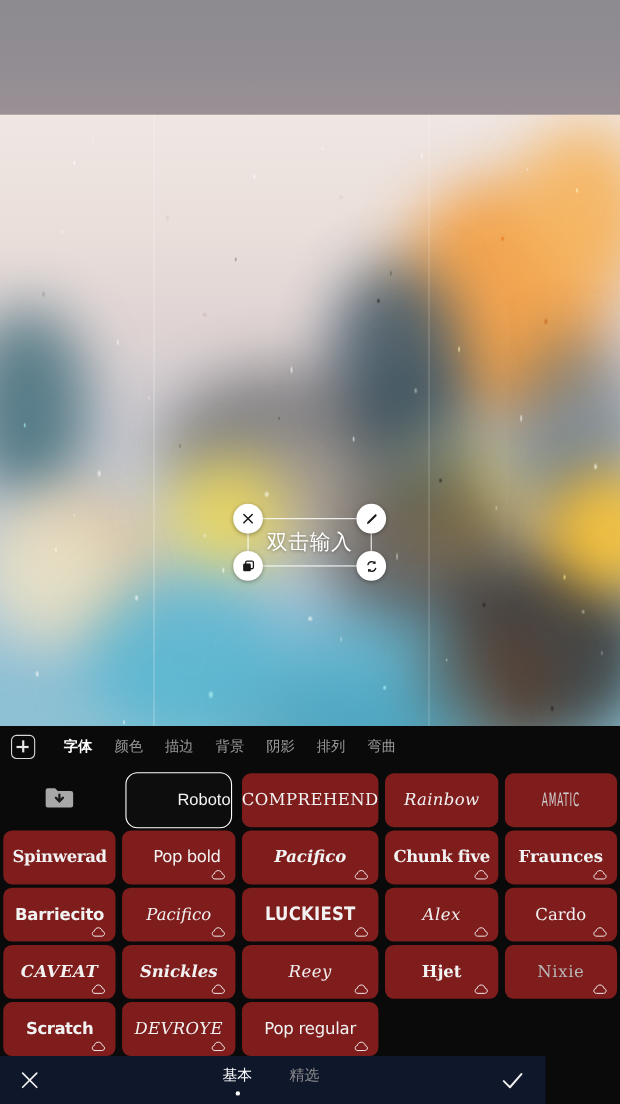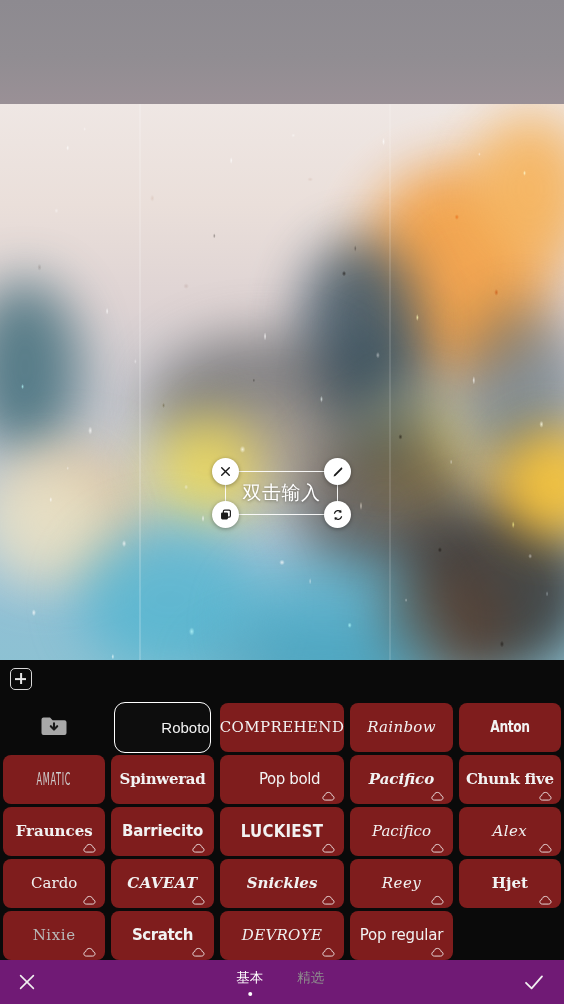--- a/index.html
+++ b/index.html
@@ -237,22 +237,22 @@
   .f-snickles { font-family: "DejaVu Serif", serif; font-style: italic; font-weight: bold; font-size: 16px; }
   .f-reey     { font-family: "DejaVu Serif", serif; font-style: italic; font-size: 19px; letter-spacing: .5px; }
   .f-hjet     { font-family: "DejaVu Serif", serif; font-weight: bold; font-size: 15px; }
   .f-nixie    { font-family: "DejaVu Serif", serif; font-size: 16px; color: #b9b9b9 !important; letter-spacing: .6px; }
   .f-scratch  { font-family: "DejaVu Sans", sans-serif; font-weight: bold; font-size: 15px; letter-spacing: -.4px; }
   .f-devroye  { font-family: "DejaVu Serif", serif; font-style: italic; font-size: 13px; letter-spacing: .3px; }
   .f-popreg   { font-family: "DejaVu Sans", sans-serif; font-size: 13px; letter-spacing: -.2px; }
 
   
   .bottombar {
-    position: absolute; left: 0; bottom: 0; width: 564px; height: 44px;
-    display: flex; align-items: center; background: #701a75;
+    position: absolute; left: 0; bottom: 0; width: 496px; height: 44px;
+    display: flex; align-items: center; background: #0f172a;
   }
   .bb-close { position: absolute; left: 16px; top: 50%; transform: translateY(-50%); width: 22px; height: 22px; }
   .bb-done  { position: absolute; right: 18px; top: 50%; transform: translateY(-50%); width: 24px; height: 24px; }
   .bb-center { position: absolute; left: 50%; transform: translateX(-52%); display: flex; gap: 34px; align-items: center; }
   .bb-tab { position: relative; font-size: 13.5px; color: #8e8e8e;
             font-family: "DejaVu Sans","Liberation Sans", sans-serif; padding-bottom: 9px; }
   .bb-tab.active { color: #ffffff; }
   .bb-tab.active::after {
     content: ""; position: absolute; left: 50%; bottom: 0; transform: translateX(-50%);
     width: 4px; height: 4px; border-radius: 50%; background: #fff;
@@ -321,42 +321,48 @@
           <path d="M6.5 21 L6.5 16 L11.4 16.6 Z" fill="#1a1a1a"></path>
         </svg>
       </div>
     </div>
   </div>
 
   <div class="panel">
 
     <div class="tabs">
       <div class="addbtn"></div>
+      <div id="tabs-host" style="display:flex;align-items:center;">
+          <div class="tab active">字体</div>
+          <div class="tab">颜色</div>
+          <div class="tab">描边</div>
+          <div class="tab">背景</div>
+          <div class="tab">阴影</div>
+          <div class="tab">排列</div>
+          <div class="tab">弯曲</div>
+        </div>
     </div>
 
     <div class="grid" id="font-grid">
         <div class="cell folder-cell">
           <span><svg class="folder-ic" viewBox="0 0 28 24" aria-hidden="true">
               <path d="M1.5 5.5 A2 2 0 0 1 3.5 3.5 H10 L12.6 6.2 H24.5 A2 2 0 0 1 26.5 8.2 V19 A2 2 0 0 1 24.5 21 H3.5 A2 2 0 0 1 1.5 19 Z" fill="#a8a8a8"></path>
               <path d="M14 9.4 V14.4 M14 15.6 L10.8 12.2 M14 15.6 L17.2 12.2" stroke="#1a1a1a" stroke-width="2.1" stroke-linecap="round" stroke-linejoin="round" fill="none"></path>
             </svg></span>
         </div>
         <div class="cell sel">
           <span class="fname f-roboto">Roboto</span>
         </div>
         <div class="cell">
           <span class="fname f-serifcap">COMPREHEND</span>
         </div>
         <div class="cell">
           <span class="fname f-script">Rainbow</span>
         </div>
         <div class="cell">
-          <span class="fname f-anton">Anton</span>
-        </div>
-        <div class="cell">
           <span class="fname f-amatic">AMATIC</span>
         </div>
         <div class="cell">
           <span class="fname f-spin">Spinwerad</span>
         </div>
         <div class="cell">
           <span class="fname f-popbold">Pop bold</span>
           <span class="cloud"><svg viewBox="0 0 24 18" width="13" height="10" aria-hidden="true">
               <path d="M6.2 16.5 C3.4 16.5 1.6 14.6 1.6 12.3 C1.6 10.2 3.1 8.5 5.1 8.2 C5.6 4.9 8.4 2.4 11.9 2.4 C15.3 2.4 18.1 4.9 18.6 8.2 C20.6 8.5 22.2 10.2 22.2 12.3 C22.2 14.6 20.3 16.5 17.6 16.5 Z" fill="none" stroke="#ffffff" stroke-width="1.6" stroke-linejoin="round"></path>
             </svg></span>
@@ -379,27 +385,27 @@
               <path d="M6.2 16.5 C3.4 16.5 1.6 14.6 1.6 12.3 C1.6 10.2 3.1 8.5 5.1 8.2 C5.6 4.9 8.4 2.4 11.9 2.4 C15.3 2.4 18.1 4.9 18.6 8.2 C20.6 8.5 22.2 10.2 22.2 12.3 C22.2 14.6 20.3 16.5 17.6 16.5 Z" fill="none" stroke="#ffffff" stroke-width="1.6" stroke-linejoin="round"></path>
             </svg></span>
         </div>
         <div class="cell">
           <span class="fname f-barrie">Barriecito</span>
           <span class="cloud"><svg viewBox="0 0 24 18" width="13" height="10" aria-hidden="true">
               <path d="M6.2 16.5 C3.4 16.5 1.6 14.6 1.6 12.3 C1.6 10.2 3.1 8.5 5.1 8.2 C5.6 4.9 8.4 2.4 11.9 2.4 C15.3 2.4 18.1 4.9 18.6 8.2 C20.6 8.5 22.2 10.2 22.2 12.3 C22.2 14.6 20.3 16.5 17.6 16.5 Z" fill="none" stroke="#ffffff" stroke-width="1.6" stroke-linejoin="round"></path>
             </svg></span>
         </div>
         <div class="cell">
+          <span class="fname f-pacifico">Pacifico</span>
+          <span class="cloud"><svg viewBox="0 0 24 18" width="13" height="10" aria-hidden="true">
+              <path d="M6.2 16.5 C3.4 16.5 1.6 14.6 1.6 12.3 C1.6 10.2 3.1 8.5 5.1 8.2 C5.6 4.9 8.4 2.4 11.9 2.4 C15.3 2.4 18.1 4.9 18.6 8.2 C20.6 8.5 22.2 10.2 22.2 12.3 C22.2 14.6 20.3 16.5 17.6 16.5 Z" fill="none" stroke="#ffffff" stroke-width="1.6" stroke-linejoin="round"></path>
+            </svg></span>
+        </div>
+        <div class="cell">
           <span class="fname f-luckiest">LUCKIEST</span>
-          <span class="cloud"><svg viewBox="0 0 24 18" width="13" height="10" aria-hidden="true">
-              <path d="M6.2 16.5 C3.4 16.5 1.6 14.6 1.6 12.3 C1.6 10.2 3.1 8.5 5.1 8.2 C5.6 4.9 8.4 2.4 11.9 2.4 C15.3 2.4 18.1 4.9 18.6 8.2 C20.6 8.5 22.2 10.2 22.2 12.3 C22.2 14.6 20.3 16.5 17.6 16.5 Z" fill="none" stroke="#ffffff" stroke-width="1.6" stroke-linejoin="round"></path>
-            </svg></span>
-        </div>
-        <div class="cell">
-          <span class="fname f-pacifico">Pacifico</span>
           <span class="cloud"><svg viewBox="0 0 24 18" width="13" height="10" aria-hidden="true">
               <path d="M6.2 16.5 C3.4 16.5 1.6 14.6 1.6 12.3 C1.6 10.2 3.1 8.5 5.1 8.2 C5.6 4.9 8.4 2.4 11.9 2.4 C15.3 2.4 18.1 4.9 18.6 8.2 C20.6 8.5 22.2 10.2 22.2 12.3 C22.2 14.6 20.3 16.5 17.6 16.5 Z" fill="none" stroke="#ffffff" stroke-width="1.6" stroke-linejoin="round"></path>
             </svg></span>
         </div>
         <div class="cell">
           <span class="fname f-alex">Alex</span>
           <span class="cloud"><svg viewBox="0 0 24 18" width="13" height="10" aria-hidden="true">
               <path d="M6.2 16.5 C3.4 16.5 1.6 14.6 1.6 12.3 C1.6 10.2 3.1 8.5 5.1 8.2 C5.6 4.9 8.4 2.4 11.9 2.4 C15.3 2.4 18.1 4.9 18.6 8.2 C20.6 8.5 22.2 10.2 22.2 12.3 C22.2 14.6 20.3 16.5 17.6 16.5 Z" fill="none" stroke="#ffffff" stroke-width="1.6" stroke-linejoin="round"></path>
             </svg></span>
         </div>

